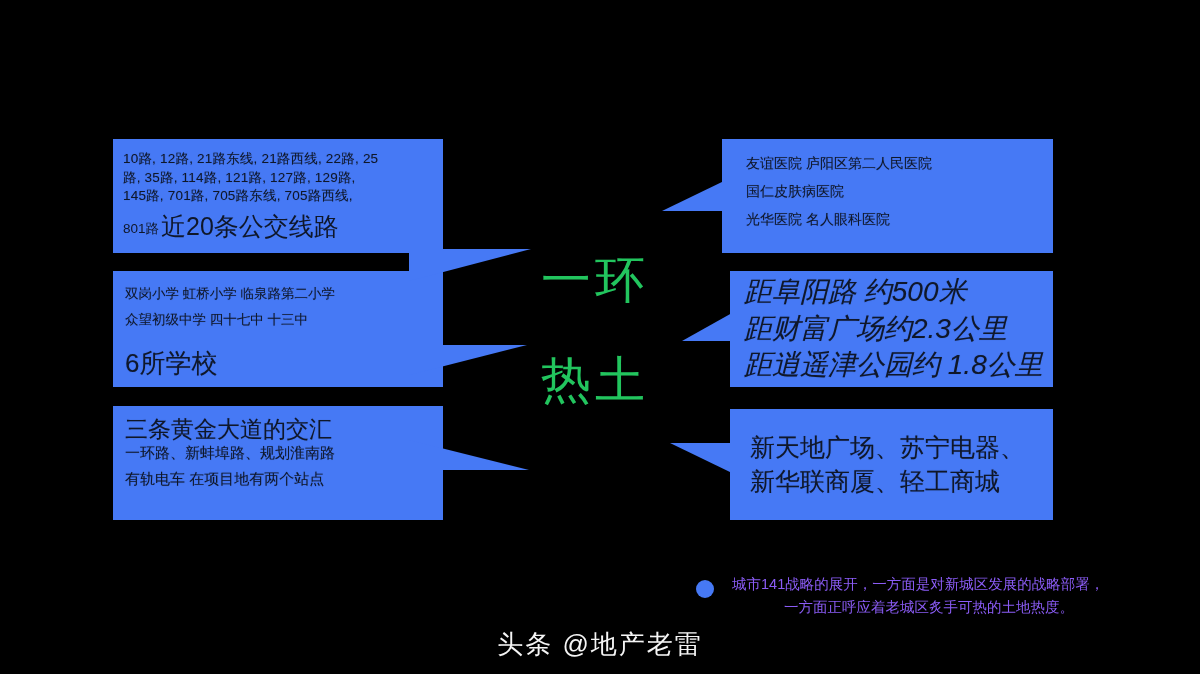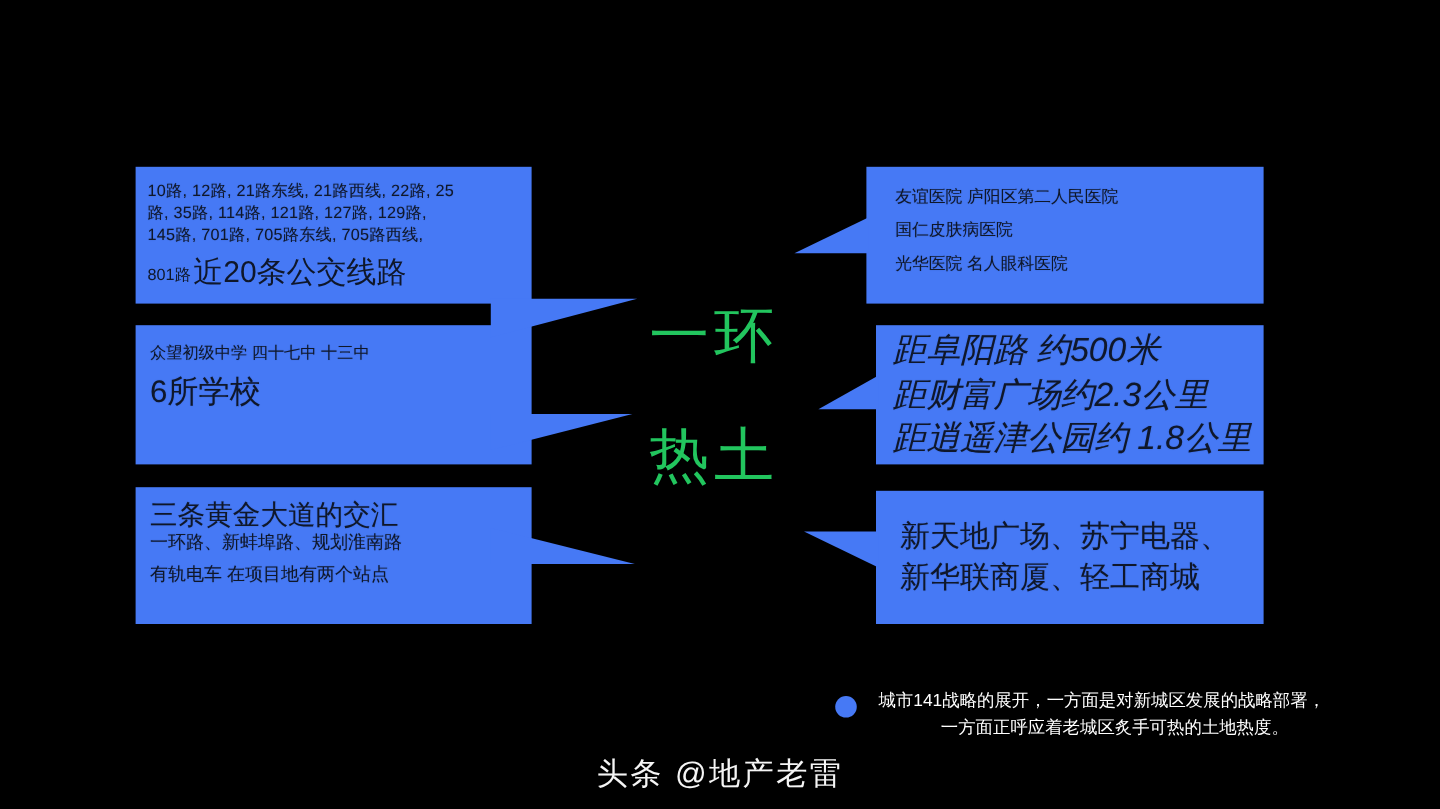--- a/index.html
+++ b/index.html
@@ -67,21 +67,21 @@
   #tail-bus {
     left: 296px; top: 110px;
     border-top: 32px solid #4679F5;
     border-right: 122px solid transparent;
   }
 
   
   #box-school { left: 113px; top: 271px; width: 330px; height: 116px; }
   #box-school .body { padding: 10px 8px 8px 12px; justify-content: flex-start; }
   #box-school .small { font-size: 13.5px; line-height: 1.9; }
-  #box-school .big { font-size: 26px; font-weight: 500; margin-top: 4px; }
+  #box-school .big { font-size: 26px; font-weight: 500; margin-top: 16px; }
   #tail-school {
     left: 296px; top: 74px;
     border-top: 30px solid #4679F5;
     border-right: 118px solid transparent;
   }
 
   
   #box-road { left: 113px; top: 406px; width: 330px; height: 114px; }
   #box-road .body { padding: 10px 8px 8px 12px; justify-content: flex-start; }
   #box-road .big { font-size: 23px; font-weight: 500; line-height: 1.18; }
@@ -140,21 +140,21 @@
     line-height: 1.0;
   }
   #center-title .ct-line.first { margin-bottom: 50px; }
 
   
   #bottom-note {
     position: absolute;
     left: 696px;
     top: 573px;
     width: 500px;
-    color: #ffffff;
+    color: #8b5cf6;
   }
   #bullet-dot {
     position: absolute;
     left: 0px;
     top: 7px;
     width: 18px;
     height: 18px;
     border-radius: 50%;
     background: #4679F5;
   }
@@ -193,20 +193,21 @@
       <div class="mixed">
         <span class="pre">801路</span>
         <span class="big">近20条公交线路</span>
       </div>
     </div>
   </div>
 
   <div class="callout" id="box-school">
     <div class="tail" id="tail-school"></div>
     <div class="body">
+      <span class="line small">双岗小学  虹桥小学 临泉路第二小学</span>
       <span class="line small">众望初级中学  四十七中  十三中</span>
       <span class="line big">6所学校</span>
     </div>
   </div>
 
   <div class="callout" id="box-road">
     <div class="tail" id="tail-road"></div>
     <div class="body">
       <span class="line big">三条黄金大道的交汇</span>
       <span class="line small">一环路、新蚌埠路、规划淮南路</span>

